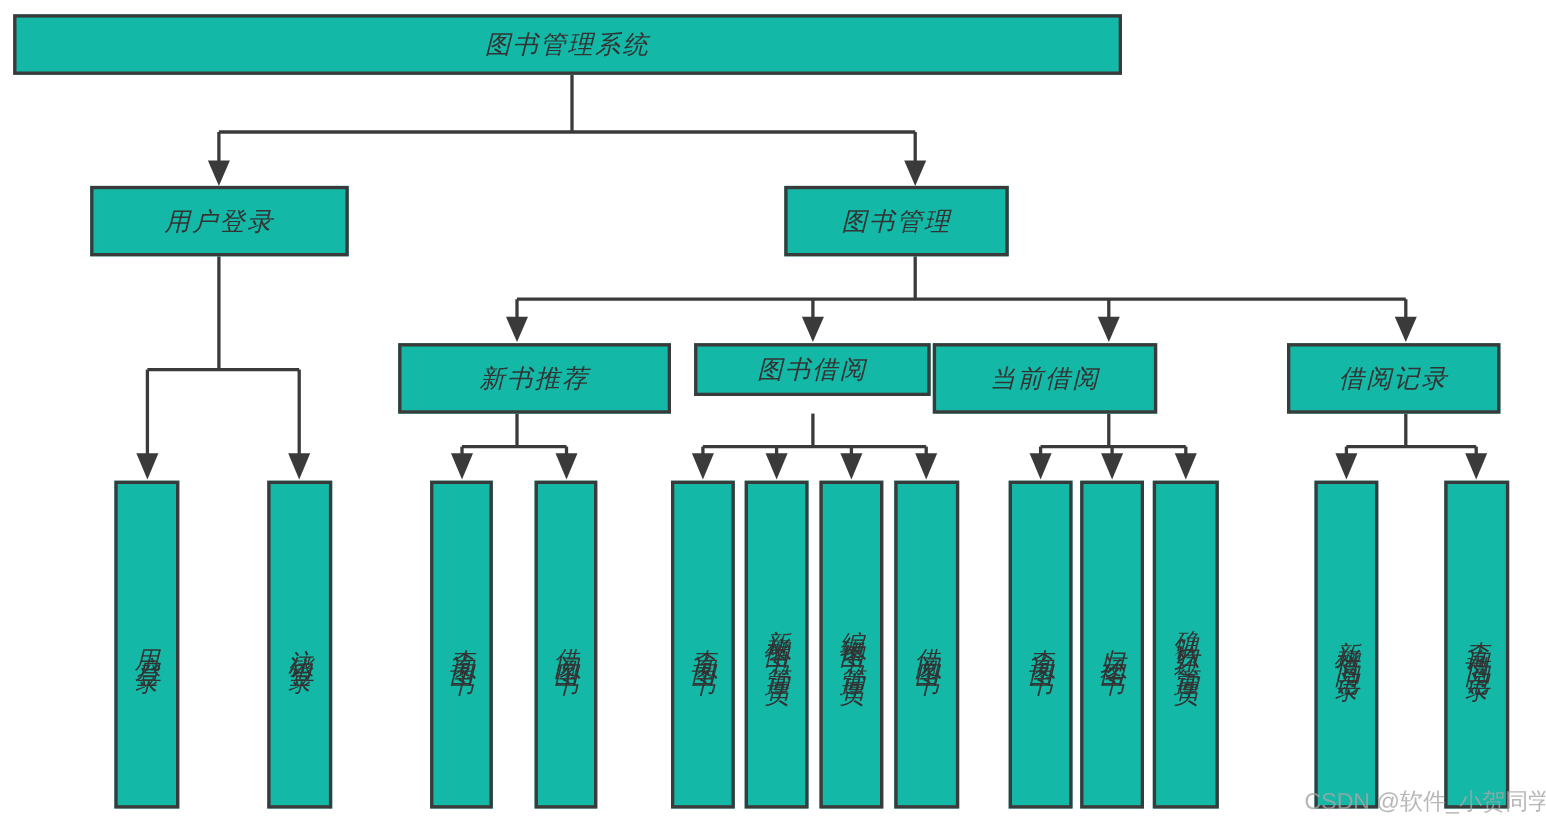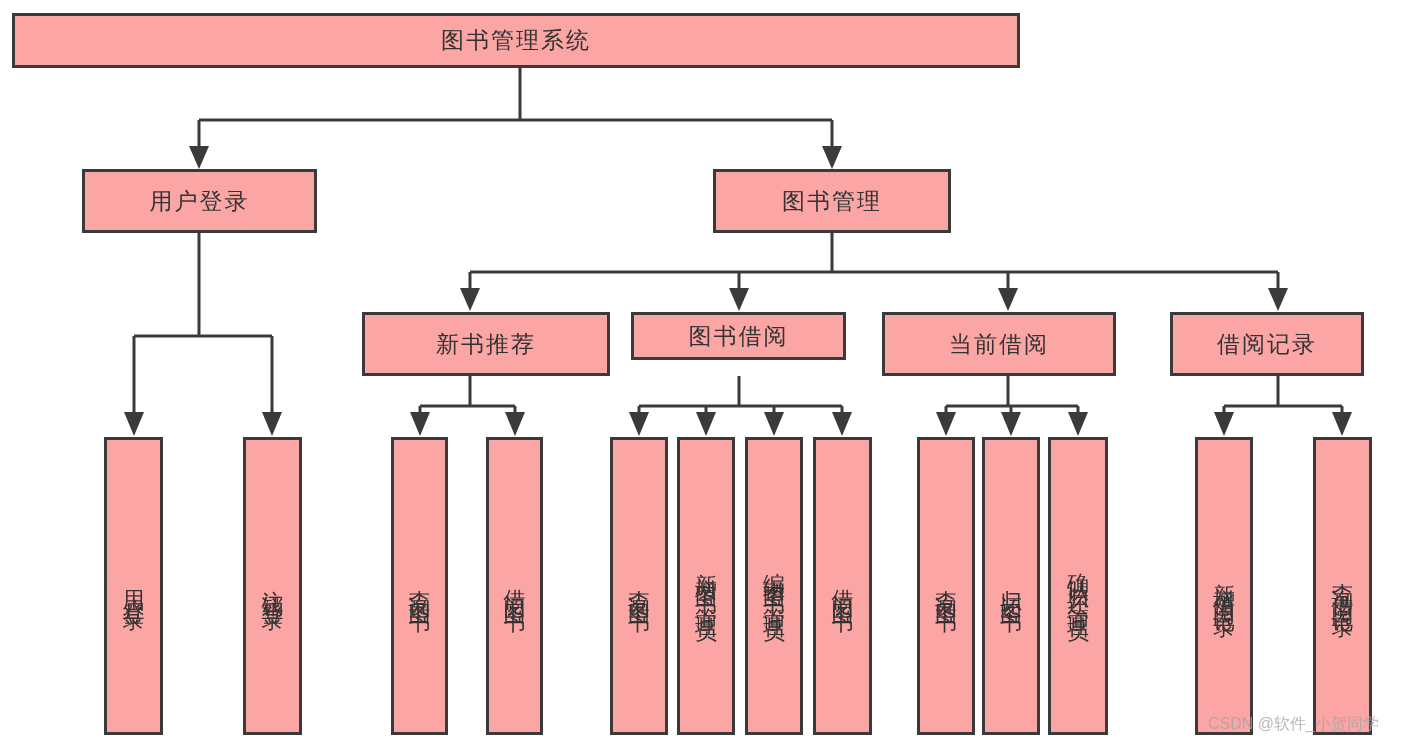--- a/index.html
+++ b/index.html
@@ -13,25 +13,26 @@
   }
   #connectors {
     position: absolute;
     left: 0; top: 0;
     width: 1405px; height: 747px;
   }
   .box {
     position: absolute;
     box-sizing: border-box;
     border: 3px solid #3a3a3a;
-    background: #fca5a5;
+    background: #14b8a6;
     display: flex;
     align-items: center;
     justify-content: center;
     color: #333333;
+    font-style: italic;
   }
   .hbox {
     font-size: 23px;
     letter-spacing: 2px;
     white-space: nowrap;
   }
   .root { font-size: 23px; }
   .leaf { }
   .vtext {
     writing-mode: vertical-rl;
@@ -39,26 +40,26 @@
     font-size: 22px;
     letter-spacing: 7px;
     line-height: 1.1;
     color: #333333;
   }
   .watermark {
     position: absolute;
     left: 1186px;
     top: 714px;
     width: 215px;
-    font-size: 16px;
+    font-size: 21px;
     letter-spacing: 0px;
     color: rgba(165,165,165,0.8);
     white-space: nowrap;
     z-index: 20;
-    text-align: center;
+    text-align: left;
   }
   .line { stroke: #3a3a3a; stroke-width: 3; fill: none; }
   .arrowhead { fill: #3a3a3a; stroke: none; }
 </style>
 </head>
 <body>
 
 <div id="canvas">
 
   <svg id="connectors" viewBox="0 0 1405 747" xmlns="http://www.w3.org/2000/svg">
@@ -133,25 +134,25 @@
       <path class="line" d="M1224 406 V414"></path>
       <polygon class="arrowhead" points="1214,412 1234,412 1224,436"></polygon>
       <path class="line" d="M1342 406 V414"></path>
       <polygon class="arrowhead" points="1332,412 1352,412 1342,436"></polygon>
     </g>
   </svg>
 
   <div class="box hbox root" style="left:12px; top:13px; width:1008px; height:55px;">图书管理系统</div>
 
   <div class="box hbox" style="left:82px; top:169px; width:235px; height:64px;">用户登录</div>
-  <div class="box hbox" style="left:713px; top:169px; width:238px; height:64px;">图书管理</div>
+  <div class="box hbox" style="left:713px; top:169px; width:204px; height:64px;">图书管理</div>
 
   <div class="box hbox" style="left:362px; top:312px; width:248px; height:64px;">新书推荐</div>
   <div class="box hbox" style="left:631px; top:312px; width:215px; height:48px;">图书借阅</div>
-  <div class="box hbox" style="left:882px; top:312px; width:234px; height:64px;">当前借阅</div>
+  <div class="box hbox" style="left:848px; top:312px; width:204px; height:64px;">当前借阅</div>
   <div class="box hbox" style="left:1170px; top:312px; width:194px; height:64px;">借阅记录</div>
 
   <div class="box leaf" style="left:104px; top:437px; width:59px; height:298px;">
     <span class="vtext">用户登录</span>
   </div>
   <div class="box leaf" style="left:243px; top:437px; width:59px; height:298px;">
     <span class="vtext">注销登录</span>
   </div>
   <div class="box leaf" style="left:391px; top:437px; width:57px; height:298px;">
     <span class="vtext">查询图书</span>

